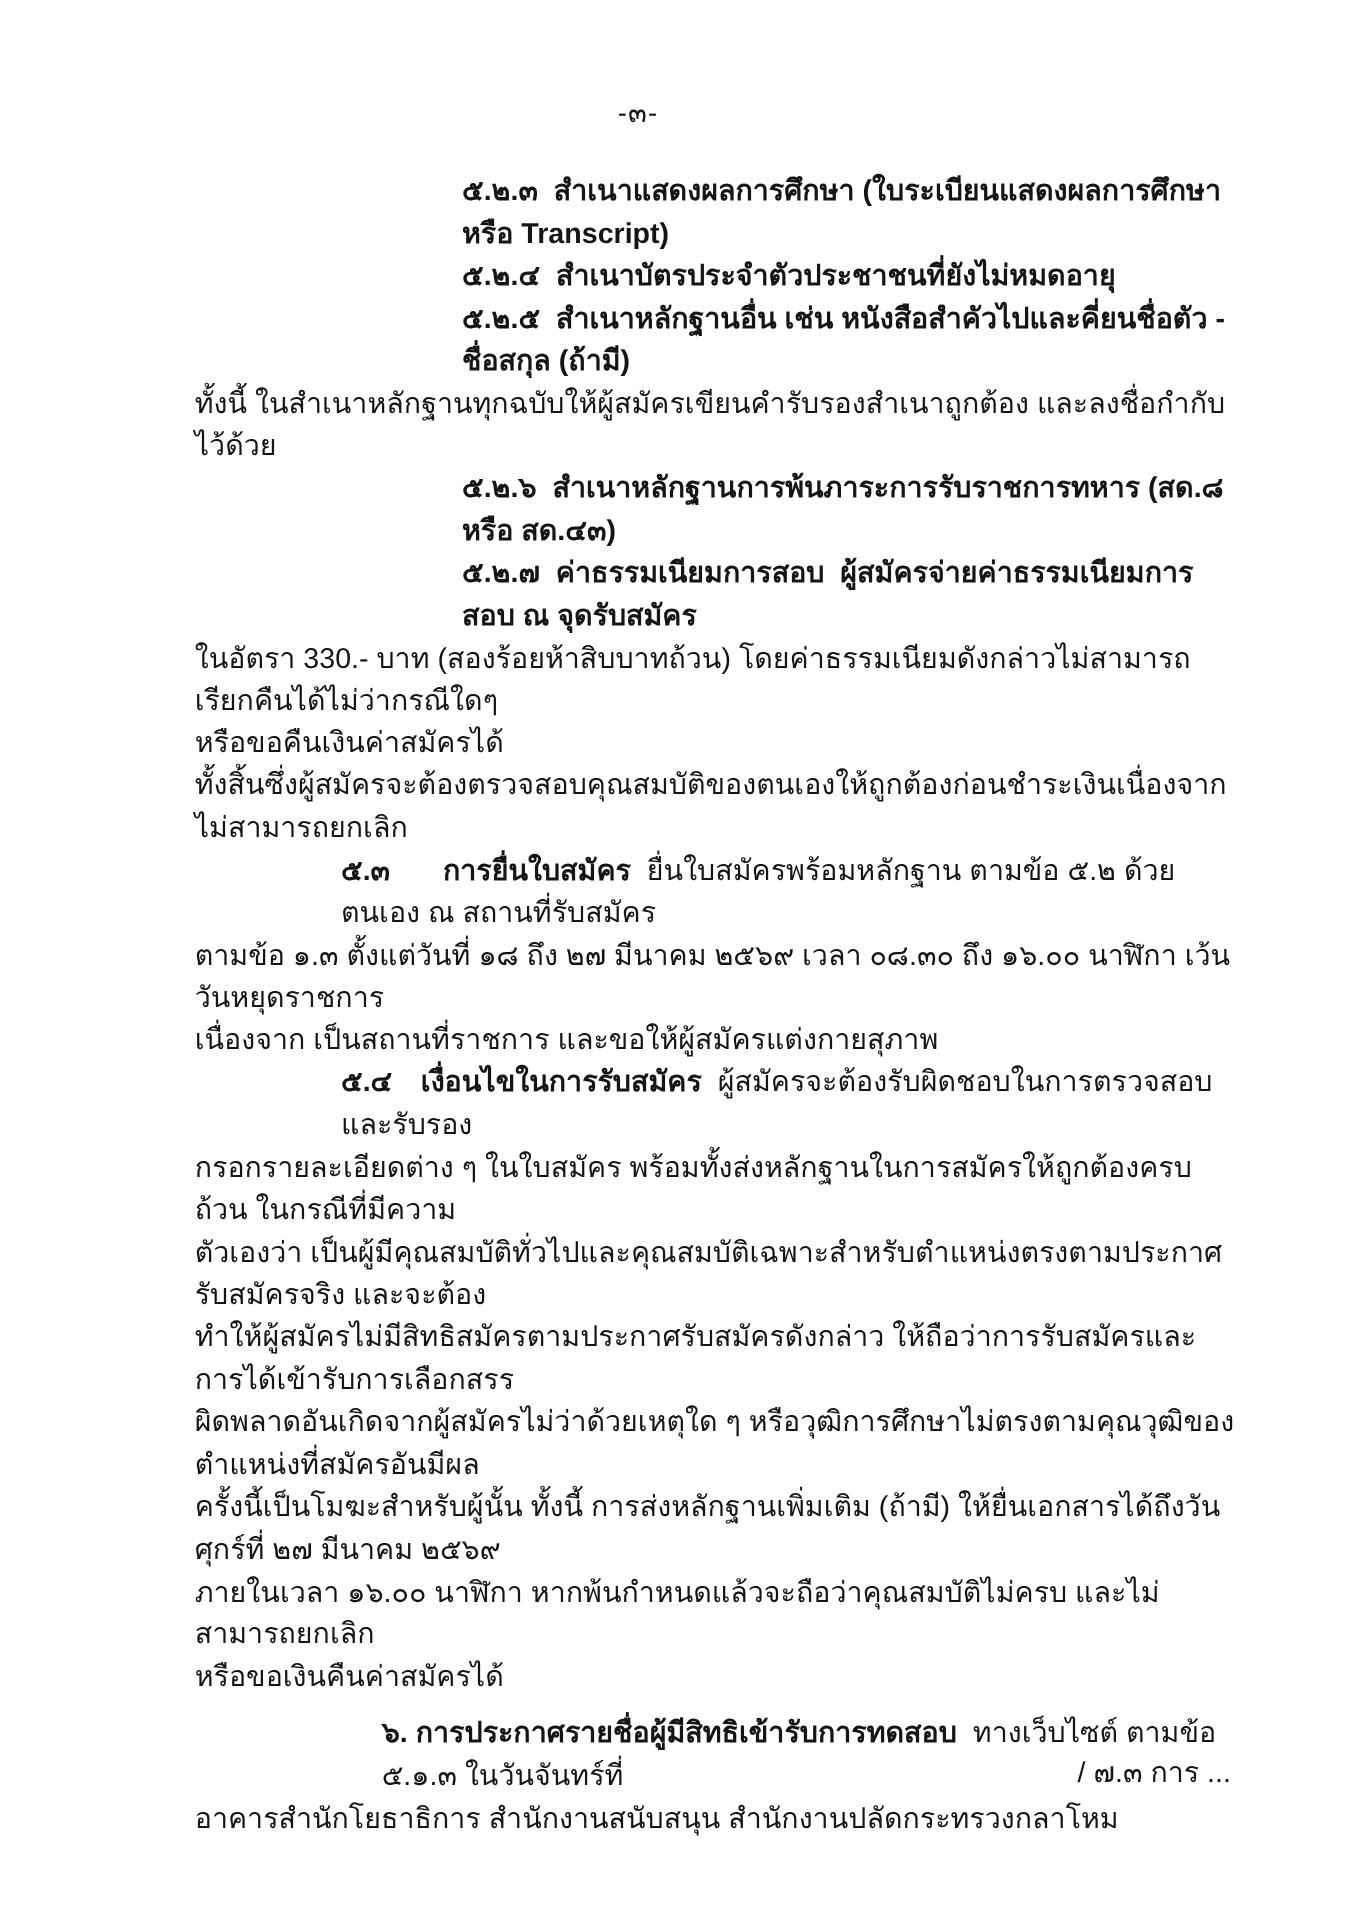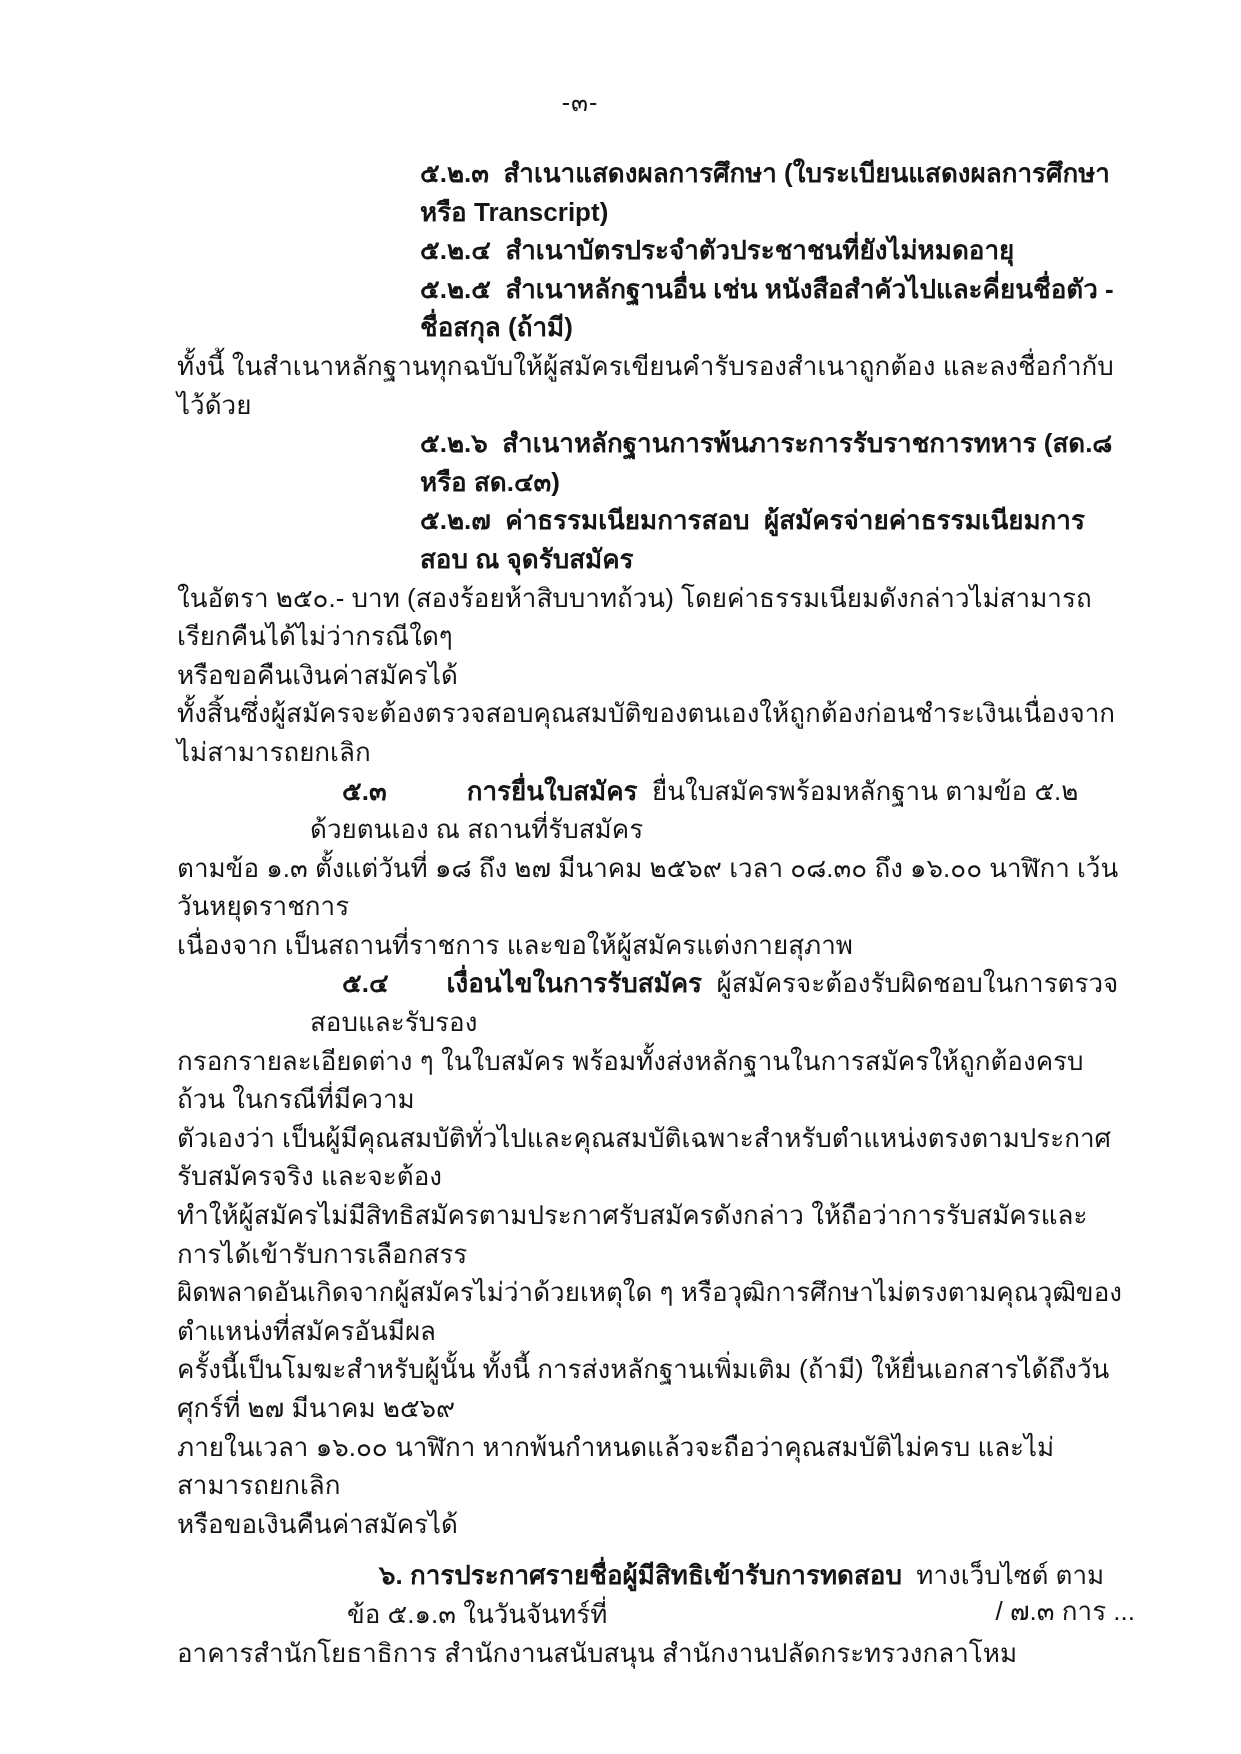--- a/index.html
+++ b/index.html
@@ -28,43 +28,43 @@
     width: 950px;
     font-size: 26px;
     line-height: 38.6px;
   }
   .line { white-space: pre-wrap; }
   .indent-none { padding-left: 0; }
   .indent-sub  { padding-left: 243px; font-weight: bold; }
   .indent-sec1 { padding-left: 133px; }
   .indent-sec2 { padding-left: 170px; }
   .space-before { margin-top: 13px; }
-  .bold { font-weight: bold; margin-left: 32px; }
+  .bold { font-weight: bold; }
   .gap { display: inline-block; height: 1px; }
   .continuation {
     position: absolute;
     top: 1590px;
-    right: 106px;
+    right: 122px;
     font-size: 26px;
   }
 </style>
 </head>
 <body>
 
 <div class="page">
   <div class="page-number">-๓-</div>
 
   <div class="doc-body">
       <div class="line indent-sub"><span class="">๕.๒.๓  สำเนาแสดงผลการศึกษา (ใบระเบียนแสดงผลการศึกษา หรือ Transcript)</span></div>
       <div class="line indent-sub"><span class="">๕.๒.๔  สำเนาบัตรประจำตัวประชาชนที่ยังไม่หมดอายุ</span></div>
       <div class="line indent-sub"><span class="">๕.๒.๕  สำเนาหลักฐานอื่น เช่น หนังสือสำคัวไปและคี่ยนชื่อตัว - ชื่อสกุล (ถ้ามี)</span></div>
       <div class="line indent-none"><span class="">ทั้งนี้ ในสำเนาหลักฐานทุกฉบับให้ผู้สมัครเขียนคำรับรองสำเนาถูกต้อง และลงชื่อกำกับไว้ด้วย</span></div>
       <div class="line indent-sub"><span class="">๕.๒.๖  สำเนาหลักฐานการพ้นภาระการรับราชการทหาร (สด.๘ หรือ สด.๔๓)</span></div>
       <div class="line indent-sub"><span class="">๕.๒.๗  ค่าธรรมเนียมการสอบ  ผู้สมัครจ่ายค่าธรรมเนียมการสอบ ณ จุดรับสมัคร</span></div>
-      <div class="line indent-none"><span class="">ในอัตรา ๒๕๐.- บาท (สองร้อยห้าสิบบาทถ้วน) โดยค่าธรรมเนียมดังกล่าวไม่สามารถเรียกคืนได้ไม่ว่ากรณีใดๆ</span></div>
+      <div class="line indent-none"><span class="">ในอัตรา 330.- บาท (สองร้อยห้าสิบบาทถ้วน) โดยค่าธรรมเนียมดังกล่าวไม่สามารถเรียกคืนได้ไม่ว่ากรณีใดๆ</span></div>
       <div class="line indent-none"><span class="">หรือขอคืนเงินค่าสมัครได้</span></div>
       <div class="line indent-none"><span class="">ทั้งสิ้นซึ่งผู้สมัครจะต้องตรวจสอบคุณสมบัติของตนเองให้ถูกต้องก่อนชำระเงินเนื่องจากไม่สามารถยกเลิก</span></div>
       <div class="line indent-sec1"><span class="bold">๕.๓</span><span class="gap" style="width: 48px;"></span><span class="bold">การยื่นใบสมัคร</span><span class="">  ยื่นใบสมัครพร้อมหลักฐาน ตามข้อ ๕.๒ ด้วยตนเอง ณ สถานที่รับสมัคร</span></div>
       <div class="line indent-none"><span class="">ตามข้อ ๑.๓ ตั้งแต่วันที่ ๑๘ ถึง ๒๗ มีนาคม ๒๕๖๙ เวลา ๐๘.๓๐ ถึง ๑๖.๐๐ นาฬิกา เว้นวันหยุดราชการ</span></div>
       <div class="line indent-none"><span class="">เนื่องจาก เป็นสถานที่ราชการ และขอให้ผู้สมัครแต่งกายสุภาพ</span></div>
       <div class="line indent-sec1"><span class="bold">๕.๔</span><span class="gap" style="width: 26px;"></span><span class="bold">เงื่อนไขในการรับสมัคร</span><span class="">  ผู้สมัครจะต้องรับผิดชอบในการตรวจสอบและรับรอง</span></div>
       <div class="line indent-none"><span class="">กรอกรายละเอียดต่าง ๆ ในใบสมัคร พร้อมทั้งส่งหลักฐานในการสมัครให้ถูกต้องครบถ้วน ในกรณีที่มีความ</span></div>
       <div class="line indent-none"><span class="">ตัวเองว่า เป็นผู้มีคุณสมบัติทั่วไปและคุณสมบัติเฉพาะสำหรับตำแหน่งตรงตามประกาศรับสมัครจริง และจะต้อง</span></div>
       <div class="line indent-none"><span class="">ทำให้ผู้สมัครไม่มีสิทธิสมัครตามประกาศรับสมัครดังกล่าว ให้ถือว่าการรับสมัครและการได้เข้ารับการเลือกสรร</span></div>
       <div class="line indent-none"><span class="">ผิดพลาดอันเกิดจากผู้สมัครไม่ว่าด้วยเหตุใด ๆ หรือวุฒิการศึกษาไม่ตรงตามคุณวุฒิของตำแหน่งที่สมัครอันมีผล</span></div>

